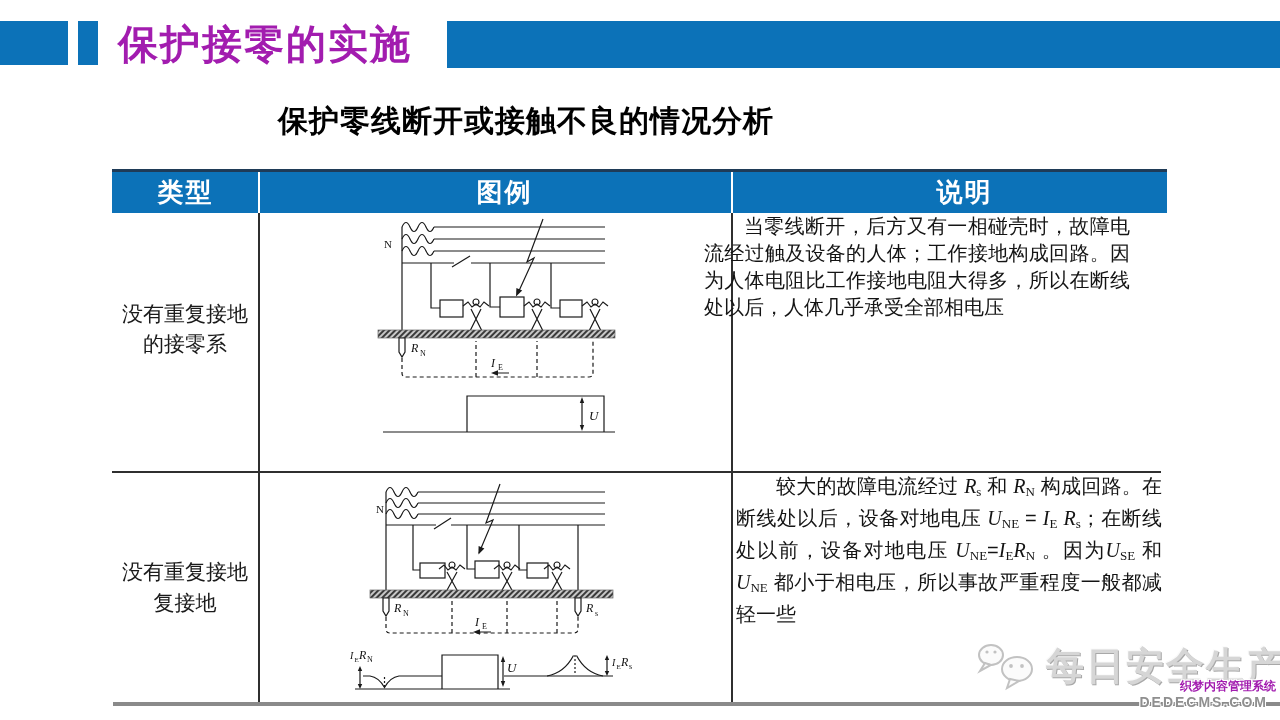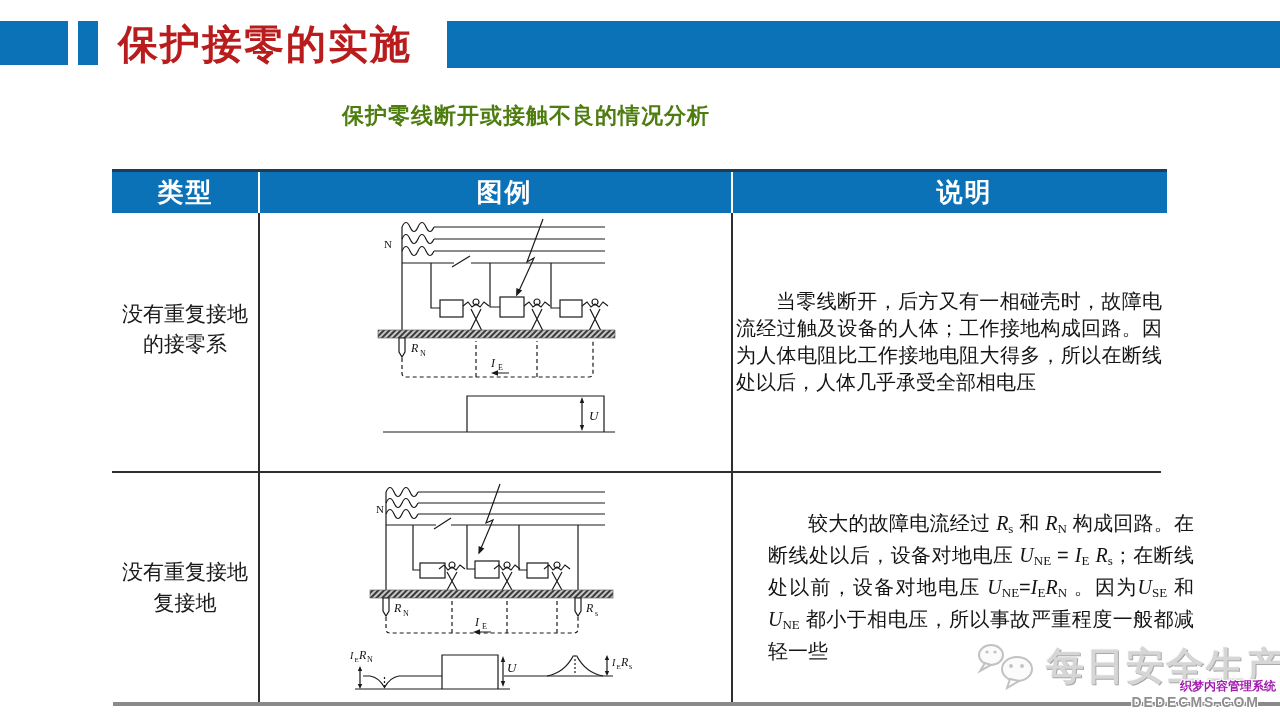--- a/index.html
+++ b/index.html
@@ -8,44 +8,44 @@
     font-family:"Liberation Sans","DejaVu Sans",sans-serif;color:#111;
     position:relative;
   }
   .abs{position:absolute;}
   
   .deco-a{left:0;top:21px;width:68px;height:44px;background:#0c72b8;}
   .deco-b{left:78px;top:21px;width:20px;height:44px;background:#0c72b8;}
   .deco-c{left:447px;top:21px;width:833px;height:47px;background:#0c72b8;}
   .title{
     left:118px;top:22px;height:44px;line-height:44px;margin:0;
-    font-size:40px;font-weight:bold;letter-spacing:2px;color:#b91c1c;white-space:nowrap;
+    font-size:40px;font-weight:bold;letter-spacing:2px;color:#a21caf;white-space:nowrap;
   }
   .subtitle{
     left:0;top:101px;width:1052px;margin:0;text-align:center;
-    font-size:22px;font-weight:bold;color:#4d7c0f;letter-spacing:1px;
+    font-size:30px;font-weight:bold;color:#000000;letter-spacing:1px;
   }
   
   .tbl-topline{left:112px;top:169px;width:1055px;height:3px;background:#1f3b57;}
   .tbl-header{left:112px;top:172px;width:1055px;height:41px;background:#0c72b8;}
   .hcell{top:172px;height:41px;line-height:41px;text-align:center;
     color:#ffffff;font-weight:bold;font-size:26px;letter-spacing:2px;}
   .hc1{left:112px;width:147px;border-radius:18px;}
   .hc2{left:259px;width:491px;}
   .hc3{left:732px;width:435px;margin-left:15px;}
   .hdiv{top:172px;width:2px;height:41px;background:#ffffff;}
   .vdiv{top:213px;width:2px;height:490px;background:#2f2f2f;}
   .rowdiv{left:112px;top:471px;width:1049px;height:2px;background:#2f2f2f;}
   .footline{left:113px;top:702px;width:1167px;height:4px;background:#8a8a8a;}
   
   .typecell{left:112px;width:146px;display:flex;align-items:center;justify-content:center;
     text-align:center;font-size:21px;line-height:1.45;white-space:pre-line;color:#1a1a1a;}
   .t1{top:213px;height:232px;}
   .t2{top:473px;height:229px;}
-  .desccell{left:736px;width:426px;display:flex;align-items:center;}
+  .desccell{left:704px;width:426px;display:flex;align-items:flex-start;}
   .d1{top:213px;height:258px;}
   .d2{top:473px;height:229px;margin-left:32px;}
   .desccell p{margin:0;font-size:20px;line-height:27px;text-indent:2em;
     text-align:justify;color:#141414;}
   .seg-v{font-family:"Liberation Serif","DejaVu Serif",serif;font-style:italic;}
   .seg-b{font-family:"Liberation Serif","DejaVu Serif",serif;font-size:13px;vertical-align:-3px;}
   
   svg.fig{position:absolute;}
   .stroked{stroke:#1a1a1a;stroke-width:1.2;fill:none;}
   .svgtxt text{fill:#111;stroke:none;}
@@ -53,21 +53,21 @@
   .tvar{font-family:"Liberation Serif","DejaVu Serif",serif;font-style:italic;font-size:12px;}
   .tsub{font-family:"Liberation Serif","DejaVu Serif",serif;font-size:8px;}
   .tu{font-family:"Liberation Serif","DejaVu Serif",serif;font-style:italic;font-size:13px;}
   .tvs{font-family:"Liberation Serif","DejaVu Serif",serif;font-style:italic;font-size:10px;}
   .tss{font-family:"Liberation Serif","DejaVu Serif",serif;font-size:7px;}
   
   .wm-brand{left:1046px;top:641px;font-size:38px;font-weight:bold;letter-spacing:2px;
     color:#d6d6d6;text-shadow:1px 1px 0 #a8a8a8,-1px -1px 0 #fafafa;white-space:nowrap;}
   .wm-cms{right:4px;top:678px;text-align:center;font-weight:bold;font-size:12px;color:#a21caf;
     text-shadow:-1px -1px 0 #fff,1px 1px 0 #fff,-1px 1px 0 #fff,1px -1px 0 #fff;}
-  .wm-domain{right:20px;top:694px;text-align:right;font-weight:bold;font-size:14px;
+  .wm-domain{right:12px;top:694px;text-align:right;font-weight:bold;font-size:14px;
     letter-spacing:2px;color:#8f8f8f;
     text-shadow:-1px -1px 0 #fff,1px 1px 0 #fff,-1px 1px 0 #fff,1px -1px 0 #fff;}
 </style>
 </head>
 <body>
 
 <div class="abs deco-a"></div>
 <div class="abs deco-b"></div>
 <h1 class="abs title">保护接零的实施</h1>
 <div class="abs deco-c"></div>

